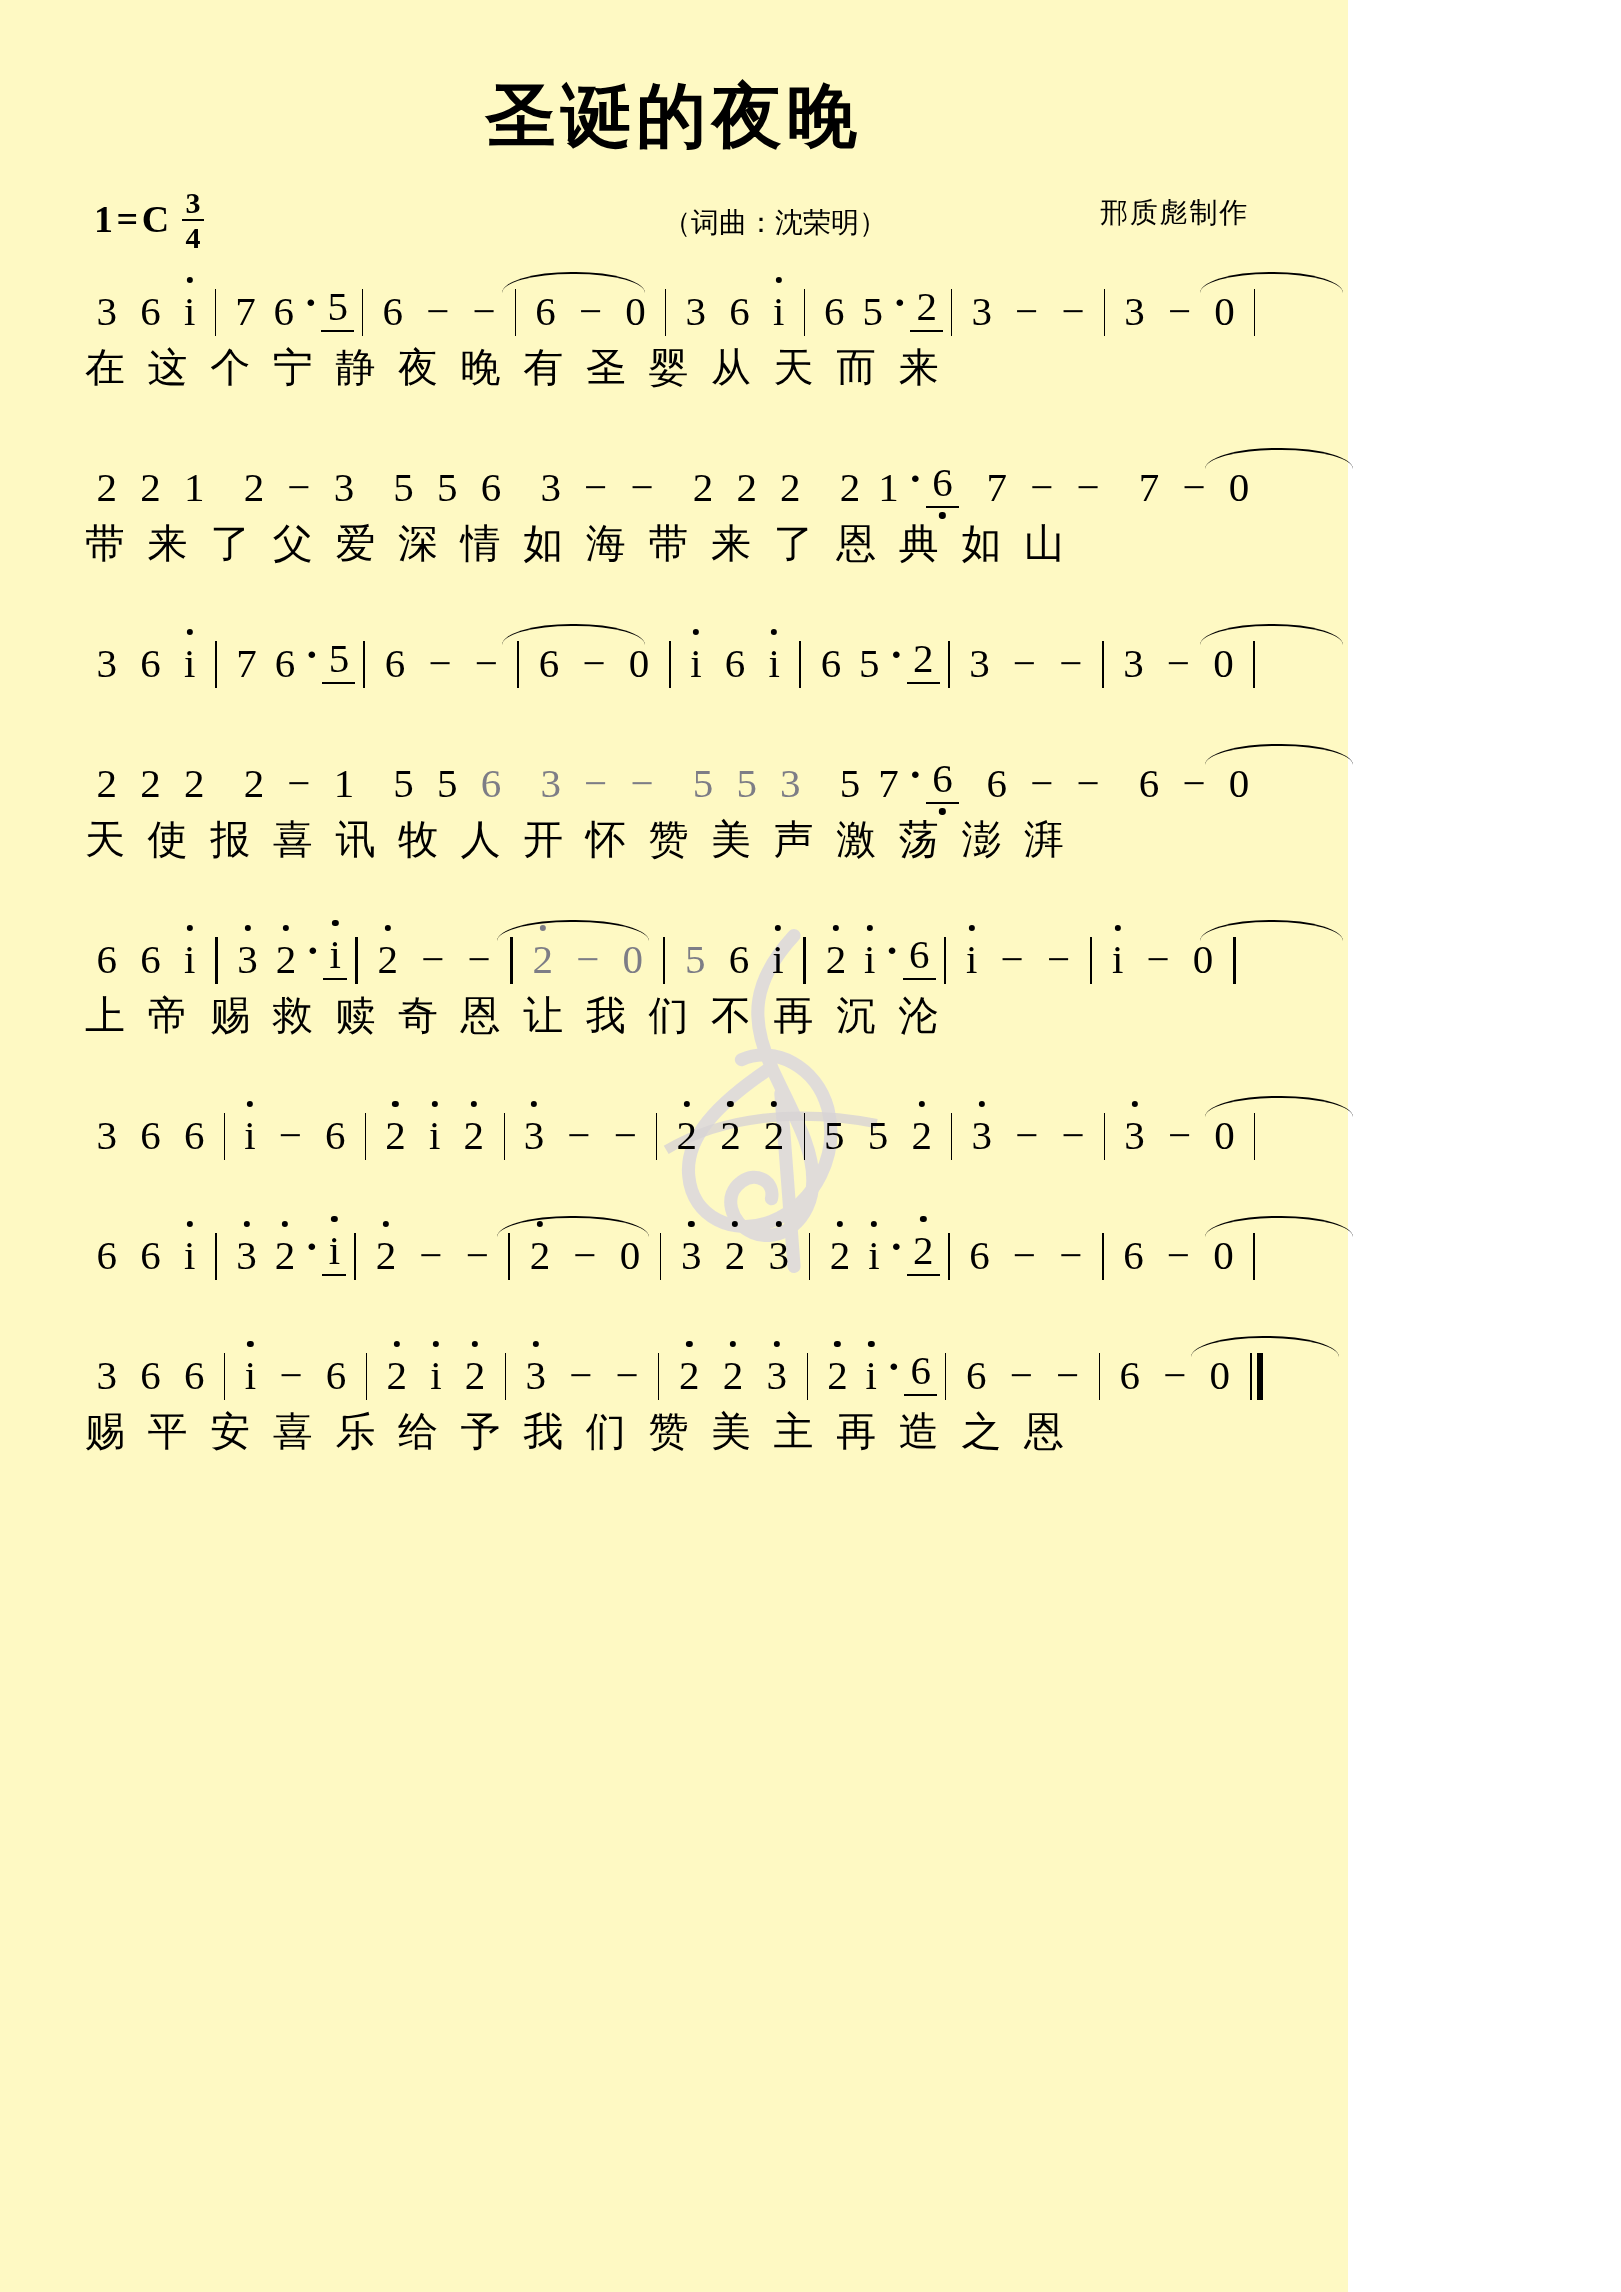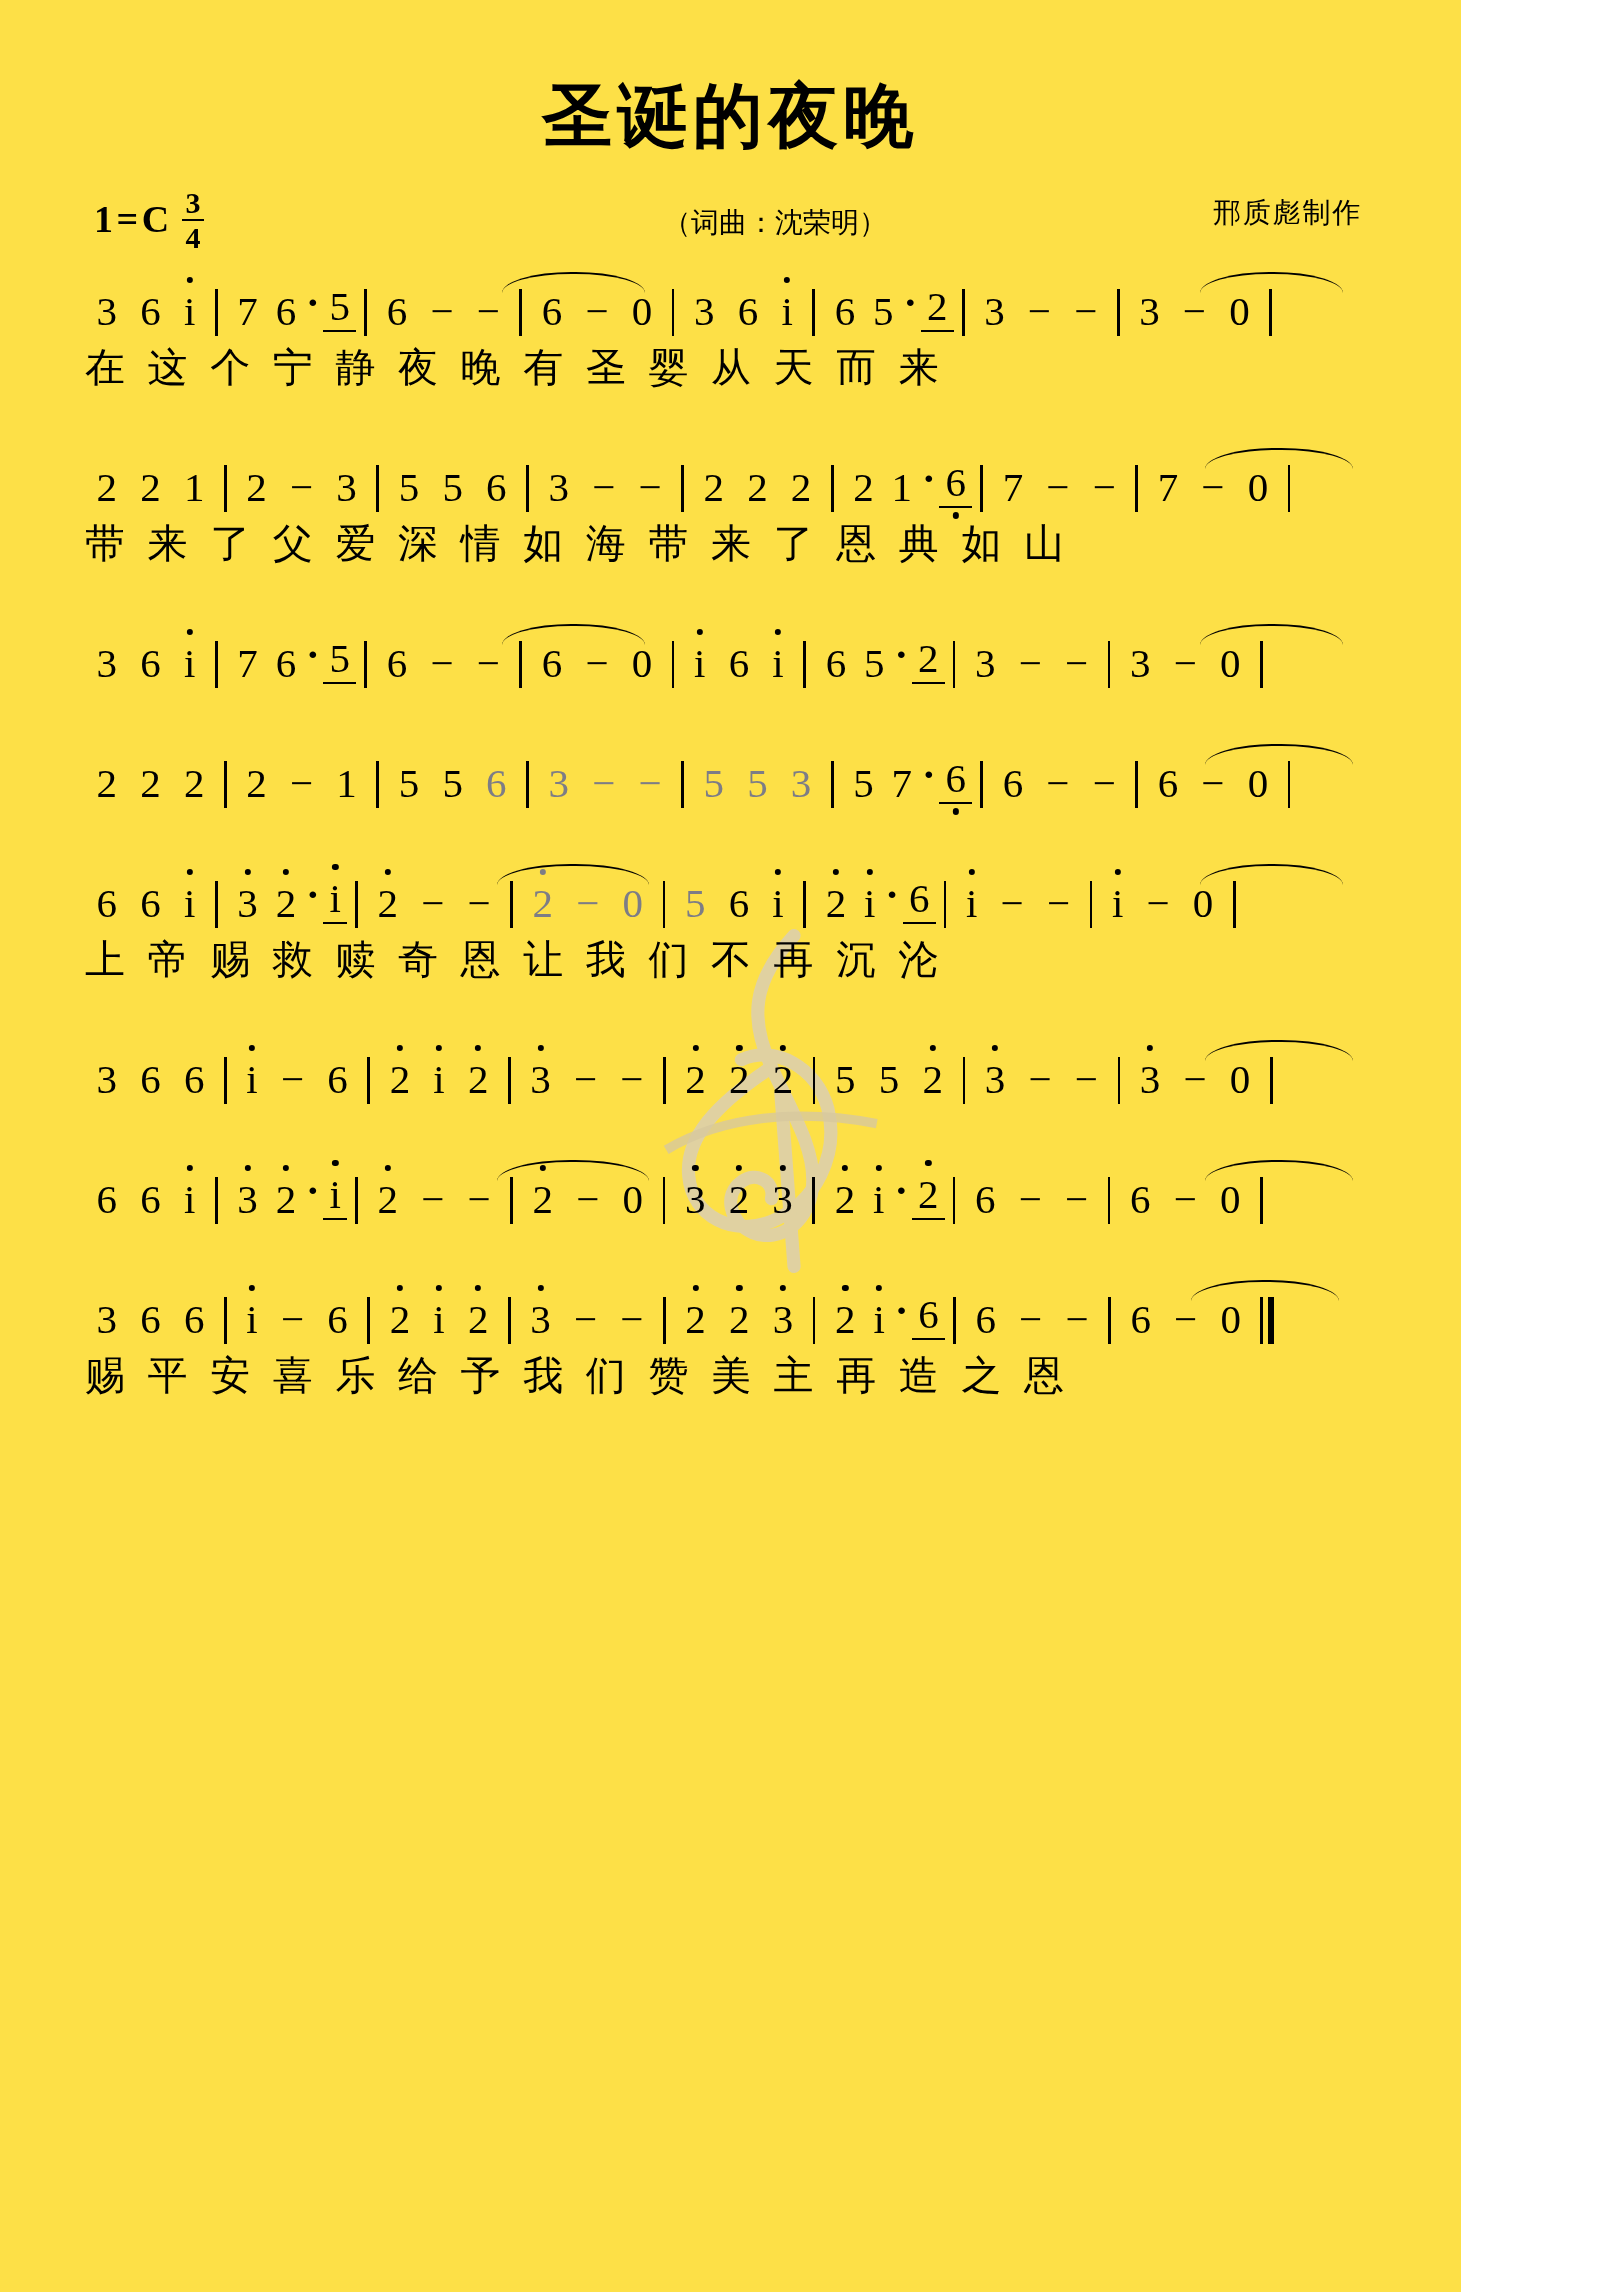--- a/index.html
+++ b/index.html
@@ -10,23 +10,23 @@
   body {
     width: 1621px;
     height: 2293px;
     position: relative;
     font-family: "Liberation Serif", serif;
     color: #000;
     overflow: hidden;
   }
   .page {
     position: relative;
-    width: 1461px;
+    width: 1348px;
     height: 2293px;
-    background: #fde047;
+    background: #fef9c3;
   }
 
   
   .title {
     text-align: center;
     font-family: "Liberation Sans", sans-serif;
     font-weight: bold;
     font-size: 70px;
     letter-spacing: 5.4px;
     margin: 0;
@@ -378,20 +378,21 @@
           <span class="bar"></span>
         <span class="n sp">6</span>
           <span class="n sp">−</span>
           <span class="n sp">−</span>
           <span class="bar"></span>
         <span class="n sp">6</span>
           <span class="n sp">−</span>
           <span class="n sp">0</span>
           <span class="bar"></span>
       </div>
+      <div class="lyrics">天 使 报 喜  讯 牧 人 开 怀    赞 美 声 激 荡  澎 湃</div>
     </div>
 
     <div class="system">
       <div class="slur" style="left:497px; top:3.6px; width:152px;"></div>
       <div class="slur" style="left:1200px; top:3.6px; width:143px;"></div>
       <div class="notes">
         <span class="n sp">6</span>
           <span class="n sp">6</span>
           <span class="n sp hi">i</span>
           <span class="bar"></span>

